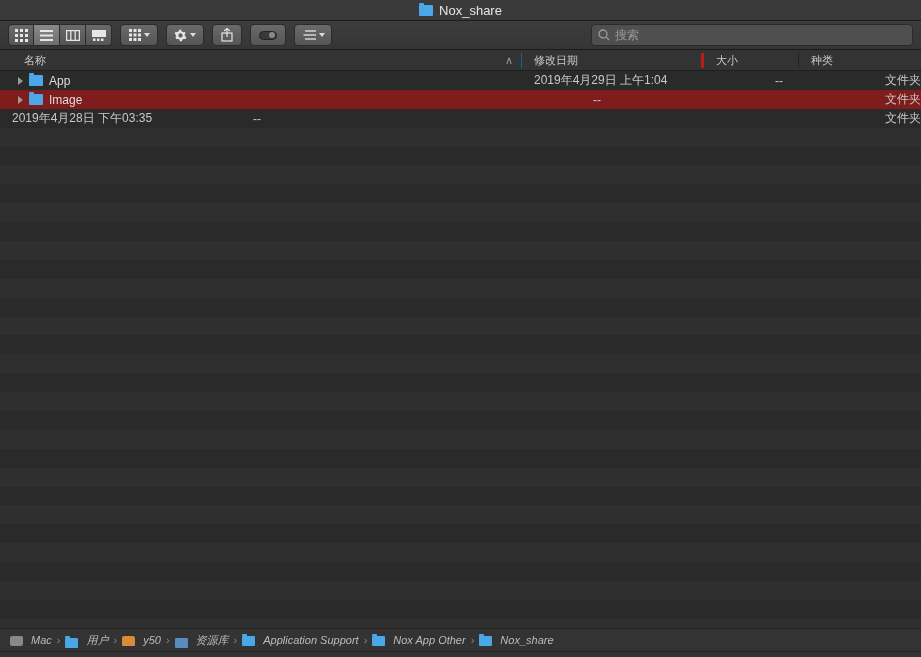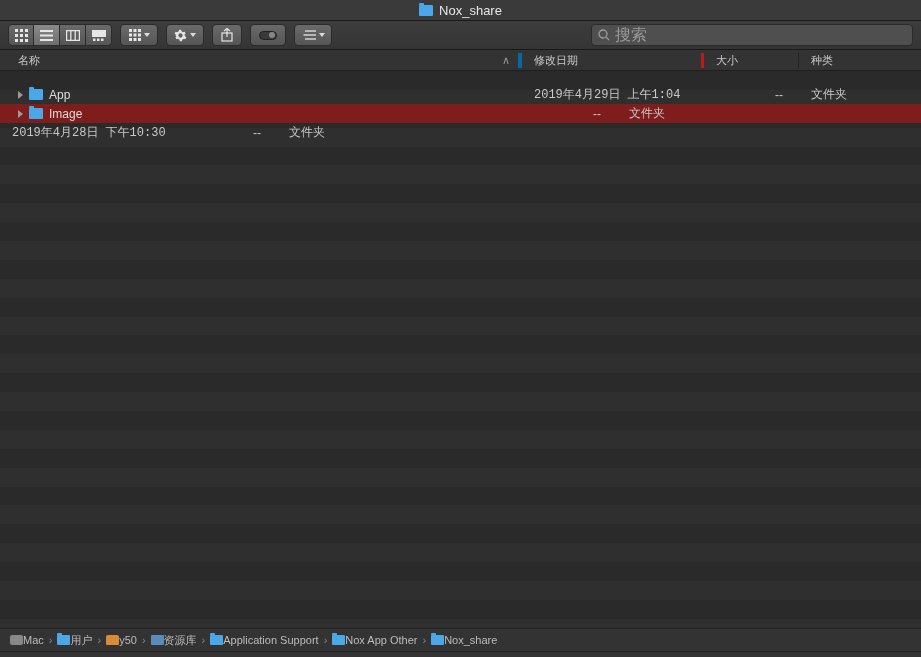--- a/index.html
+++ b/index.html
@@ -21,48 +21,48 @@
   .seg-btn + .seg-btn { border-left: none; }
   .seg-btn.active { background: linear-gradient(#8a8a8a,#6e6e6e); }
   .solo-btn { height: 22px; min-width: 30px; background: linear-gradient(#6a6a6a,#555); border: 1px solid #2b2b2b; border-radius: 4px; display: flex; align-items: center; justify-content: center; }
   .solo-btn.wide { min-width: 38px; padding: 0 6px; gap: 3px; }
   .solo-btn.padded { padding: 0 8px; }
 
   .toolbar svg { display: block; }
 
   .spacer { flex: 1; }
   .search { width: 322px; height: 22px; background: #4f4f4f; border: 1px solid #2b2b2b; border-radius: 4px; display: flex; align-items: center; padding: 0 6px; gap: 5px; }
-  .search input { flex: 1; background: transparent; border: none; outline: none; color: #ddd; font-size: 16px; }
+  .search input { flex: 1; background: transparent; border: none; outline: none; color: #ddd; font-size: 12px; }
   .search input::placeholder { color: #9a9a9a; }
 
   
   .colheader { height: 21px; background: #333; display: flex; align-items: center; border-bottom: 1px solid #1f1f1f; color: #c8c8c8; font-size: 11px; }
-  .col-name { flex: 0 0 522px; padding-left: 18px; display: flex; align-items: center; border-right: 4px solid #0369a1; position: relative; }
+  .col-name { flex: 0 0 522px; padding-left: 24px; display: flex; align-items: center; border-right: 1px solid #0369a1; position: relative; }
   .col-name .sort-ind { margin-left: auto; margin-right: 8px; color: #999; }
   .col-date { flex: 0 0 182px; padding-left: 12px; border-right: 3px solid #b91c1c; }
   .col-size { flex: 0 0 95px; padding-left: 12px; border-right: 1px solid #222; }
   .col-kind { flex: 1; padding-left: 12px; }
 
   
   .filelist { height: 557px; overflow: hidden; background: #2a2a2a; position: relative; }
   .rows-bg { position: absolute; inset: 0; }
   .row-stripe { height: 18.9px; }
   .row-stripe.alt { background: #2f2f2f; }
-  .rows { position: relative; margin-top: 14px; }
+  .rows { position: relative; }
   .row { height: 19px; display: flex; align-items: center; font-size: 12px; color: #dcdcdc; }
   .row.alt { background: #7f1d1d; }
   .cell-name { flex: 0 0 522px; display: flex; align-items: center; gap: 6px; padding-left: 18px; }
   .disclosure { width: 0; height: 0; border-top: 4px solid transparent; border-bottom: 4px solid transparent; border-left: 5px solid #9a9a9a; }
-  .cell-date { flex: 0 0 182px; padding-left: 12px; color: #c8c8c8; font-family: Liberation Mono, monospace; }
+  .cell-date { flex: 0 0 182px; padding-left: 12px; color: #c8c8c8; }
   .cell-size { flex: 0 0 95px; text-align: right; padding-right: 16px; color: #c8c8c8; }
-  .cell-kind { flex: 1; padding-left: 12px; color: #c8c8c8; }
+  .cell-kind { flex: 1; padding-left: 12px; color: #c8c8c8; text-align: right; }
 
   
   .pathbar { height: 24px; background: #333; display: flex; align-items: center; padding: 0 10px; gap: 5px; font-size: 11px; color: #bcbcbc; border-top: 1px solid #222; border-bottom: 1px solid #222; }
-  .path-item { display: flex; align-items: center; gap: 0; }
+  .path-item { display: flex; align-items: flex-end; gap: 8px; font-style: italic; }
   .path-sep { color: #888; }
   .pic { width: 13px; height: 10px; border-radius: 1px; position: relative; }
   .pic.folder { background: #4aa7e8; }
   .pic.folder::before { content: ""; position: absolute; top: -2px; left: 0; width: 5px; height: 2px; background: #4aa7e8; border-radius: 1px 1px 0 0; }
   .pic.disk { background: #888; border-radius: 2px; }
   .pic.home { background: #d98b3a; border-radius: 2px 2px 1px 1px; }
   .pic.lib { background: #5a8bbd; border-radius: 1px; }
 
   
   .statusbar { height: 25px; background: #333; display: flex; align-items: center; justify-content: center; font-size: 11px; color: #b5b5b5; }
@@ -248,21 +248,21 @@
       <div class="row alt">
     <div class="cell-name">
       <span class="disclosure"></span>
       <span class="folder-icon-sm"></span>
       <span>Image</span>
     </div>
     <div class="cell-size">--</div>
     <div class="cell-kind">文件夹</div>
       </div>
       <div class="row">
-    <div class="cell-date">2019年4月28日 下午10:30</div>
+    <div class="cell-date">2019年4月28日 下午03:35</div>
     <div class="cell-size">--</div>
     <div class="cell-kind">文件夹</div>
       </div>
     </div>
 </div>
 
 <div class="pathbar" id="pathbar">
     <span class="path-item">
       <span class="pic disk"></span>
       <span>Mac</span>

